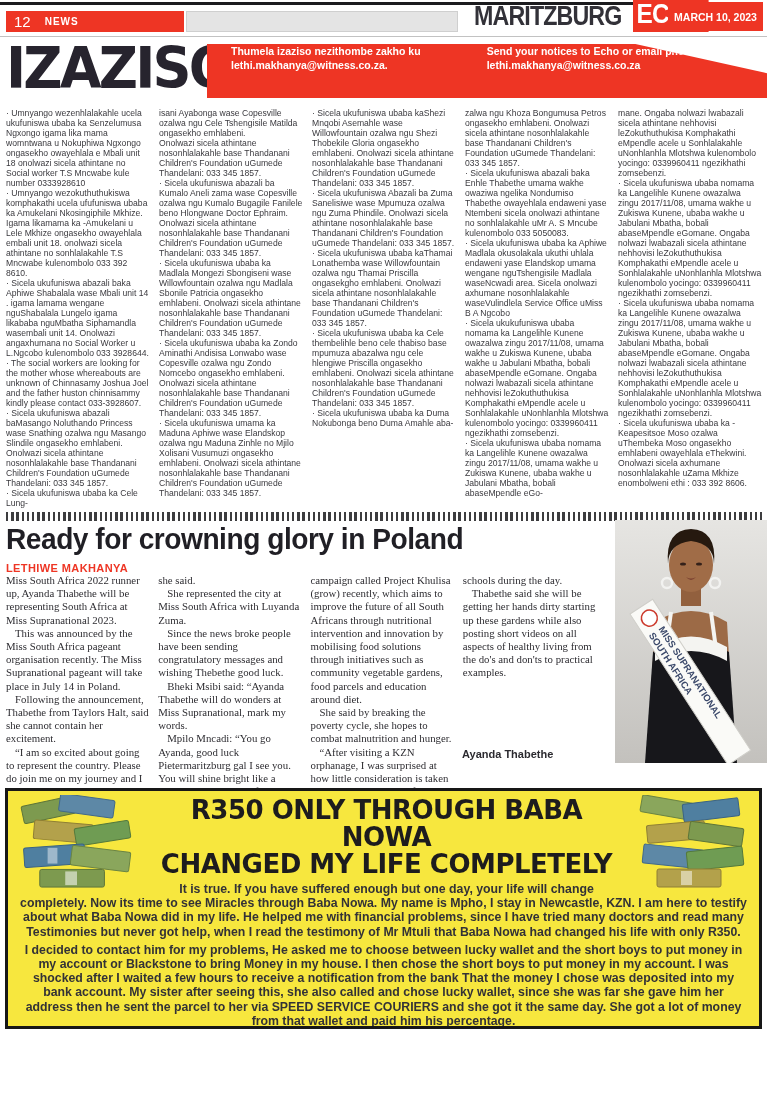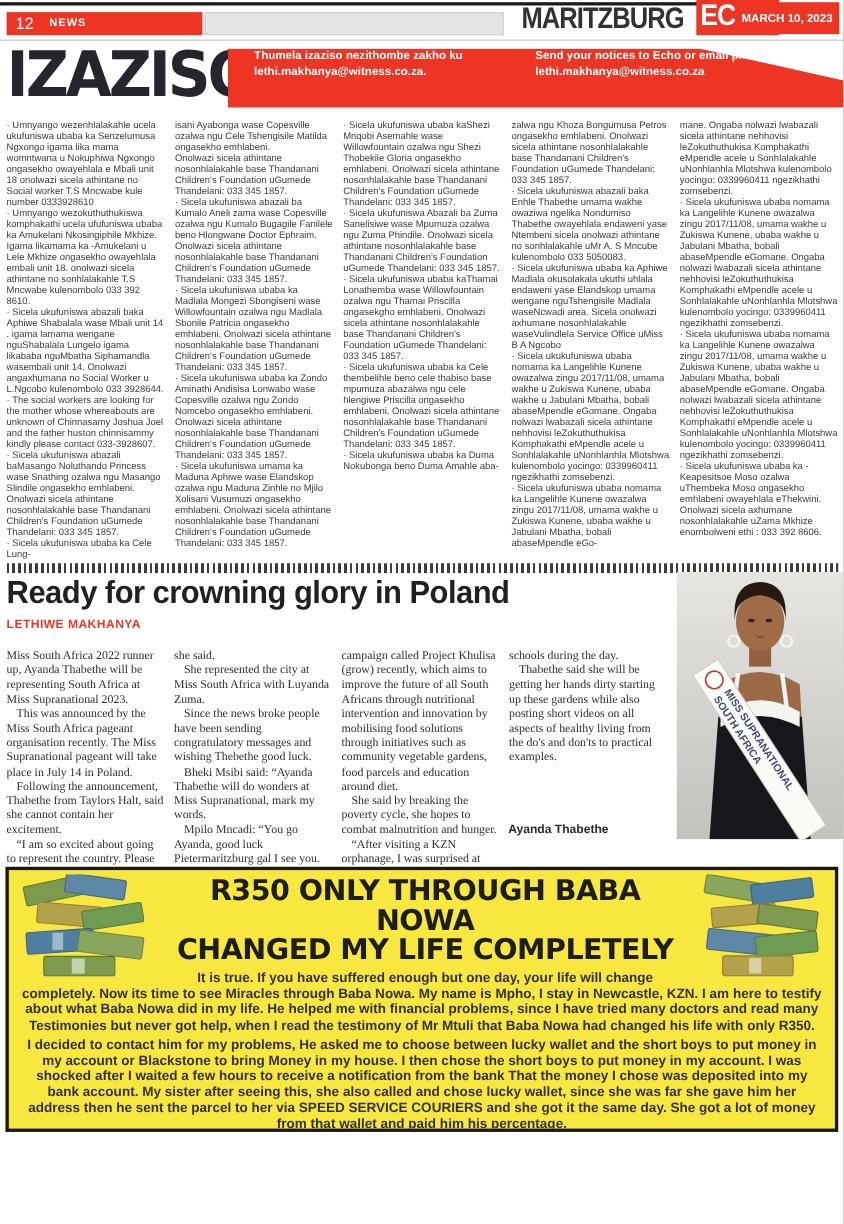--- a/index.html
+++ b/index.html
@@ -36,21 +36,21 @@
   .ncol p{margin:0;font-size:8.6px;line-height:10px;color:#3a393e;text-align:left;word-spacing:0;}
 
   .dashed-rule{position:absolute;top:512px;left:6px;width:756px;height:9px;
                background:repeating-linear-gradient(90deg,#3d3d3f 0 2.4px,transparent 2.4px 5.2px);}
 
   
   .article{position:absolute;top:524px;left:6px;width:756px;height:262px;}
   .headline{font-size:29px;font-weight:bold;color:#201f25;letter-spacing:-0.5px;line-height:31px;
             transform:scaleX(.97);transform-origin:left top;white-space:nowrap;margin:0;}
   .byline{margin-top:7px;color:#ee3524;font-size:11px;font-weight:bold;letter-spacing:.4px;}
-  .art-cols{margin-top:16px;width:600px;display:flex;gap:9px;}
+  .art-cols{margin-top:0;width:600px;display:flex;gap:9px;}
   .art-col{flex:1 1 0;font-family:"Liberation Serif",serif;font-size:10.8px;line-height:13.2px;color:#2e2d32;}
   .art-col p{margin:0;}
   .art-col p + p{text-indent:9px;}
   .photo{position:absolute;top:-4px;left:609px;width:152px;height:243px;}
   .photo svg{display:block;width:100%;height:100%;}
   .photo-caption{position:absolute;top:224px;left:456px;font-size:11px;font-weight:bold;color:#2b2a2f;}
 
   
   .ad{position:absolute;top:788px;left:5px;width:757px;height:241px;background:#f7e73e;
       border:3px solid #171717;box-sizing:border-box;padding:4px 10px;overflow:hidden;}

